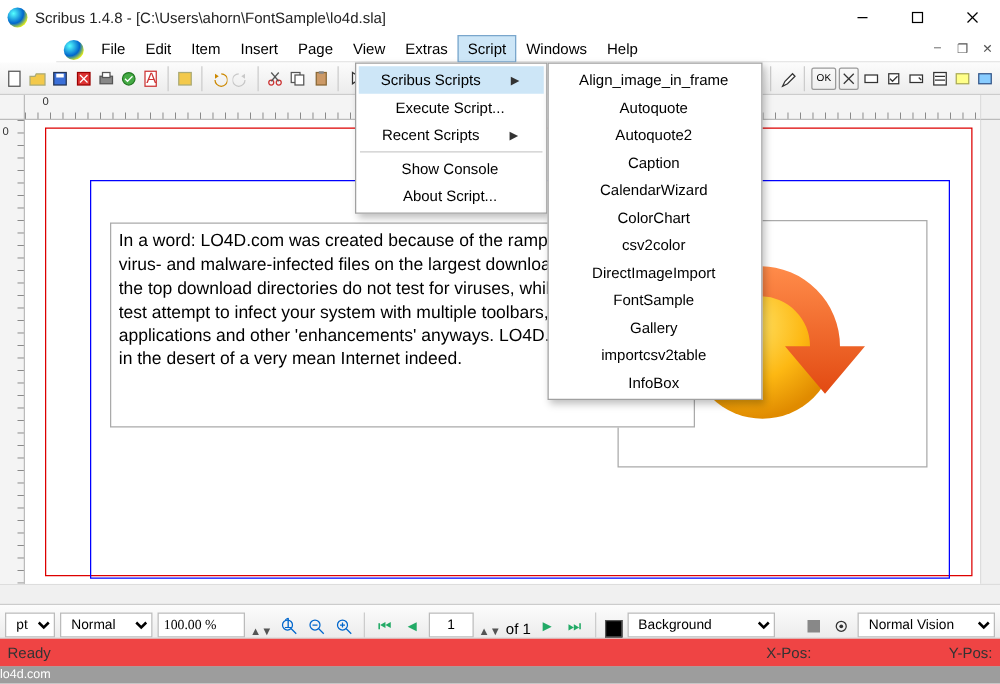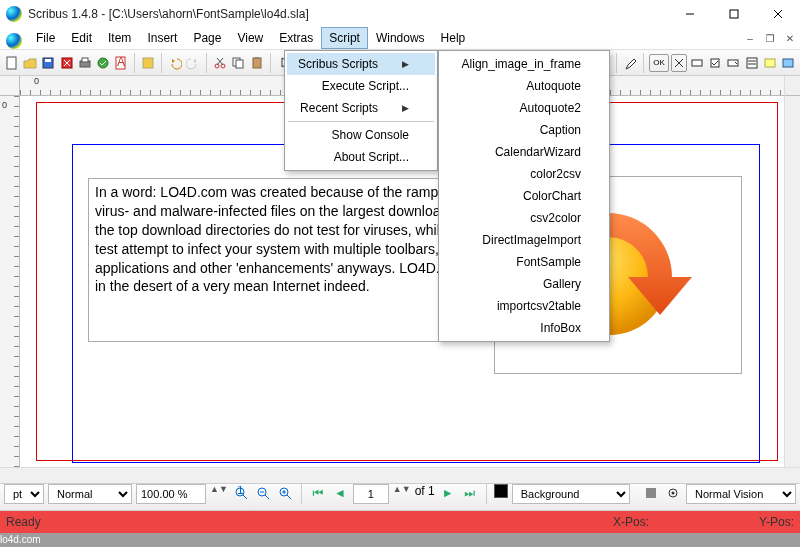--- a/index.html
+++ b/index.html
@@ -5,21 +5,21 @@
 * { margin: 0; padding: 0; box-sizing: border-box; font-family: "Segoe UI", Tahoma, sans-serif; font-size: 12px; }
 body { background: #fff; width: 800px; height: 547px; overflow: hidden; position: relative; }
 
 
 .titlebar { height: 28px; display: flex; align-items: center; padding-left: 6px; background: #fff; }
 .titlebar .app-icon { width: 16px; height: 16px; margin-right: 6px; border-radius: 50%; background: radial-gradient(circle at 30% 30%, #5ff, #06c 50%, #ff0 80%); }
 .titlebar .title { flex: 1; color: #222; font-size: 12px; }
 .titlebar .winbtn { width: 44px; height: 28px; display: flex; align-items: center; justify-content: center; color: #333; }
 
 
-.menubar { height: 22px; display: flex; align-items: flex-end; padding-left: 4px; background: #fff; border-bottom: 1px solid #e0e0e0; }
+.menubar { height: 22px; display: flex; align-items: center; padding-left: 4px; background: #fff; border-bottom: 1px solid #e0e0e0; margin-left: 45px; }
 .menubar .app-icon { width: 16px; height: 16px; margin: 3px 6px 0 2px; border-radius: 50%; background: radial-gradient(circle at 30% 30%, #5ff, #06c 50%, #ff0 80%); }
 .menubar .menu-item { padding: 0 8px; line-height: 22px; color: #000; }
 .menubar .menu-item.open { background: #cde6f7; border: 1px solid #7aa6cc; line-height: 20px; padding: 0 7px; }
 .menubar .spacer { flex: 1; }
 .menubar .mdi-btn { width: 18px; height: 16px; margin: 3px 1px; display: flex; align-items: center; justify-content: center; font-size: 10px; color: #555; }
 
 
 .toolbar { height: 26px; background: linear-gradient(#fcfcfc,#ececec); border-bottom: 1px solid #ccc; display: flex; align-items: center; padding: 0 4px; gap: 2px; }
 .tb { width: 18px; height: 18px; display: flex; align-items: center; justify-content: center; border: 1px solid transparent; border-radius: 2px; }
 .tb svg { width: 14px; height: 14px; }
@@ -39,27 +39,27 @@
 .canvas { background: #fff; position: relative; overflow: hidden; }
 .page-outer { position: absolute; left: 16px; top: 6px; right: 6px; bottom: 6px; border: 1px solid #d00; }
 .page-margin { position: absolute; left: 52px; top: 48px; right: 24px; bottom: 4px; border: 1px solid #00f; }
 .text-frame { position: absolute; left: 68px; top: 82px; width: 468px; height: 164px; border: 1px solid #aaa; background: #fff; padding: 4px 6px; font-size: 14px; color: #000; line-height: 1.35; }
 .image-frame { position: absolute; left: 474px; top: 80px; width: 248px; height: 198px; border: 1px solid #aaa; background: #fff; display: flex; align-items: center; justify-content: center; }
 .scroll-v { background: #f0f0f0; border-left: 1px solid #ddd; }
 .scroll-h { background: #f0f0f0; border-top: 1px solid #ddd; grid-column: 1 / span 3; }
 
 
 .dropdown { position: absolute; background: #fff; border: 1px solid #a0a0a0; box-shadow: 2px 3px 6px rgba(0,0,0,0.25); padding: 2px; z-index: 100; }
-.dropdown .mi { padding: 4px 26px 4px 24px; white-space: nowrap; color: #000; display: flex; justify-content: flex-end; align-items: center; gap: 24px; }
+.dropdown .mi { padding: 4px 26px 4px 24px; white-space: nowrap; color: #000; display: flex; justify-content: center; align-items: center; gap: 24px; }
 .dropdown .mi.highlight { background: #cde6f7; }
 .dropdown .mi .arrow { font-size: 9px; color: #333; }
 .dropdown hr { border: none; border-top: 1px solid #ccc; margin: 2px 1px; }
 
 
-.bottombar { position: absolute; left: 0; right: 0; bottom: 36px; height: 28px; background: linear-gradient(#fcfcfc,#ececec); border-top: 1px solid #ccc; border-bottom: 1px solid #ccc; display: flex; align-items: flex-start; padding: 0 4px; gap: 4px; }
+.bottombar { position: absolute; left: 0; right: 0; bottom: 36px; height: 28px; background: linear-gradient(#fcfcfc,#ececec); border-top: 1px solid #ccc; border-bottom: 1px solid #ccc; display: flex; align-items: flex-end; padding: 0 4px; gap: 4px; }
 .bottombar select, .bottombar input { font-size: 11px; height: 20px; border: 1px solid #bbb; background: #fff; padding: 0 4px; }
 .bottombar .navbtn { width: 18px; height: 18px; display:flex; align-items:center; justify-content:center; color:#2a6; font-size: 12px; }
 .bottombar .zoom { color: #0066cc; }
 
 
 .statusbar { position: absolute; left: 0; right: 0; bottom: 14px; height: 22px; background: #ef4444; display: flex; align-items: center; padding: 0 6px; color: #333; gap: 20px; }
 .statusbar .stretch { flex: 1; }
 
 
 .watermark { position: absolute; left: 0; right: 0; bottom: 0; height: 14px; background: rgba(60,60,60,0.5); color: #fff; font-size: 10px; text-align: left; padding-right: 8px; line-height: 14px; }
@@ -417,23 +417,20 @@
   <div class="mi">
       <span>Autoquote2</span>
     </div>
   <div class="mi">
       <span>Caption</span>
     </div>
   <div class="mi">
       <span>CalendarWizard</span>
     </div>
   <div class="mi">
-      <span>color2csv</span>
-    </div>
-  <div class="mi">
       <span>ColorChart</span>
     </div>
   <div class="mi">
       <span>csv2color</span>
     </div>
   <div class="mi">
       <span>DirectImageImport</span>
     </div>
   <div class="mi">
       <span>FontSample</span>
@@ -444,22 +441,22 @@
   <div class="mi">
       <span>importcsv2table</span>
     </div>
   <div class="mi">
       <span>InfoBox</span>
     </div>
 </div>
 
 <div class="bottombar">
   <select style="width:40px"><option>pt</option></select>
-  <select style="width:84px"><option>Normal</option></select>
-  <input style="width: 70px;" value="100.00 %">
+  <select style="width:74px"><option>Normal</option></select>
+  <input style="width: 70px; font-family: Liberation Serif, serif;" value="100.00 %">
   <span style="font-size:9px;color:#555">▲▼</span>
   <span class="tb zoom">
       <svg>
         <circle cx="6" cy="6" r="4" fill="none" stroke="#06c"></circle>
         <line x1="9" y1="9" x2="13" y2="13" stroke="#06c"></line>
         <text x="3" y="8" font-size="7" fill="#06c">1</text>
       </svg>
     </span>
   <span class="tb zoom">
       <svg>

